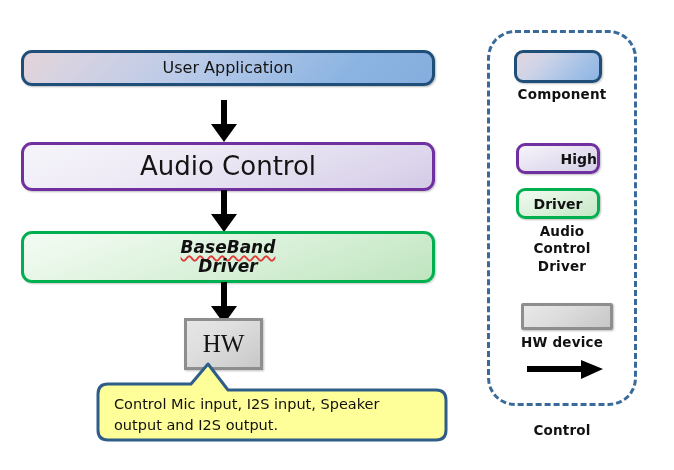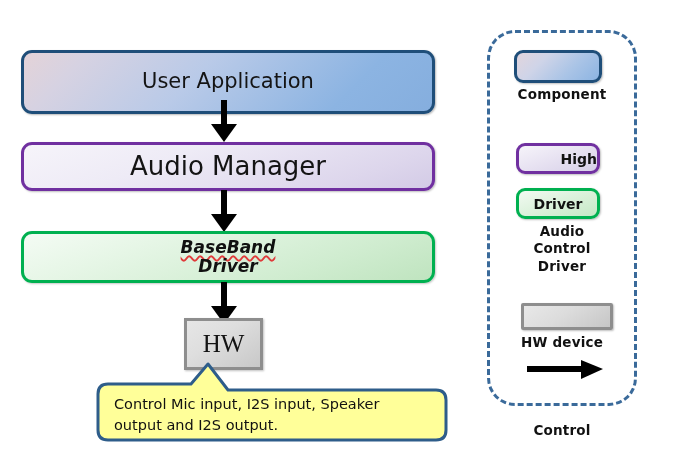--- a/index.html
+++ b/index.html
@@ -29,25 +29,25 @@
     display: flex;
     align-items: center;
     justify-content: center;
     text-align: center;
     border-radius: 11px;
     line-height: 1.12;
   }
 
   .box-app {
     left: 21px; top: 50px;
-    width: 414px; height: 64px;
+    width: 414px; height: 36px;
     border: 3px solid #1f4e79;
     background: linear-gradient(135deg, #e4d3d8 0%, #d6d2e2 14%, #b9cae8 42%, #8cb4e2 78%, #85aede 100%);
     font-family: "DejaVu Sans", sans-serif;
-    font-size: 21px;
+    font-size: 16px;
     color: #141414;
     box-shadow: 1px 1px 2px rgba(0,0,0,0.28);
   }
 
   .box-manager {
     left: 21px; top: 142px;
     width: 414px; height: 49px;
     border: 3px solid #7030a0;
     background: linear-gradient(160deg, #f6f4fa 0%, #eeebf6 35%, #ddd6ec 80%, #d3cbe6 100%);
     font-family: "DejaVu Sans", sans-serif;
@@ -190,21 +190,21 @@
   <div class="flow-box box-app">
     <span>User Application</span>
   </div>
 
   <svg class="arrow" style="left:206px; top:100px;" width="36" height="44" viewBox="0 0 36 44">
     <rect x="15" y="0" width="6" height="26" fill="#000000"></rect>
     <polygon points="5,24 31,24 18,42" fill="#000000"></polygon>
   </svg>
 
   <div class="flow-box box-manager">
-    <span>Audio Manager</span>
+    <span>Audio Control</span>
   </div>
 
   <svg class="arrow" style="left:206px; top:190px;" width="36" height="44" viewBox="0 0 36 44">
     <rect x="15" y="0" width="6" height="26" fill="#000000"></rect>
     <polygon points="5,24 31,24 18,42" fill="#000000"></polygon>
   </svg>
 
   <div class="flow-box box-driver">
     <span class="spell-error">BaseBand</span>
     <span>Driver</span>

